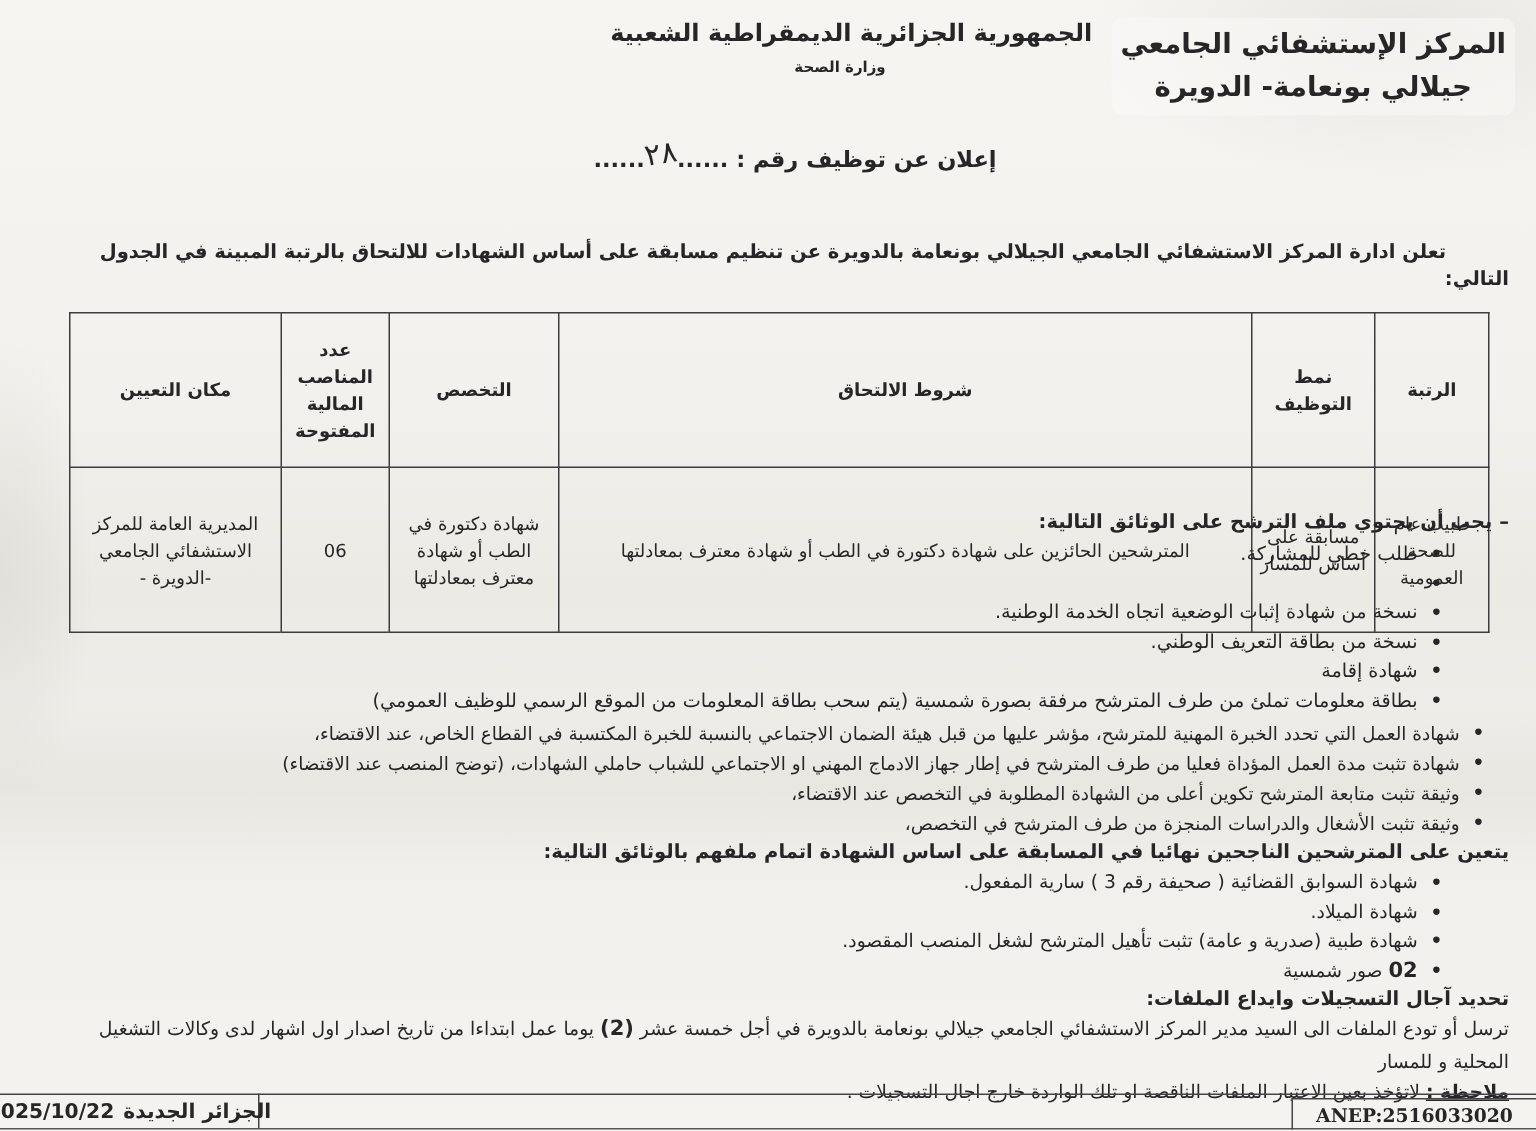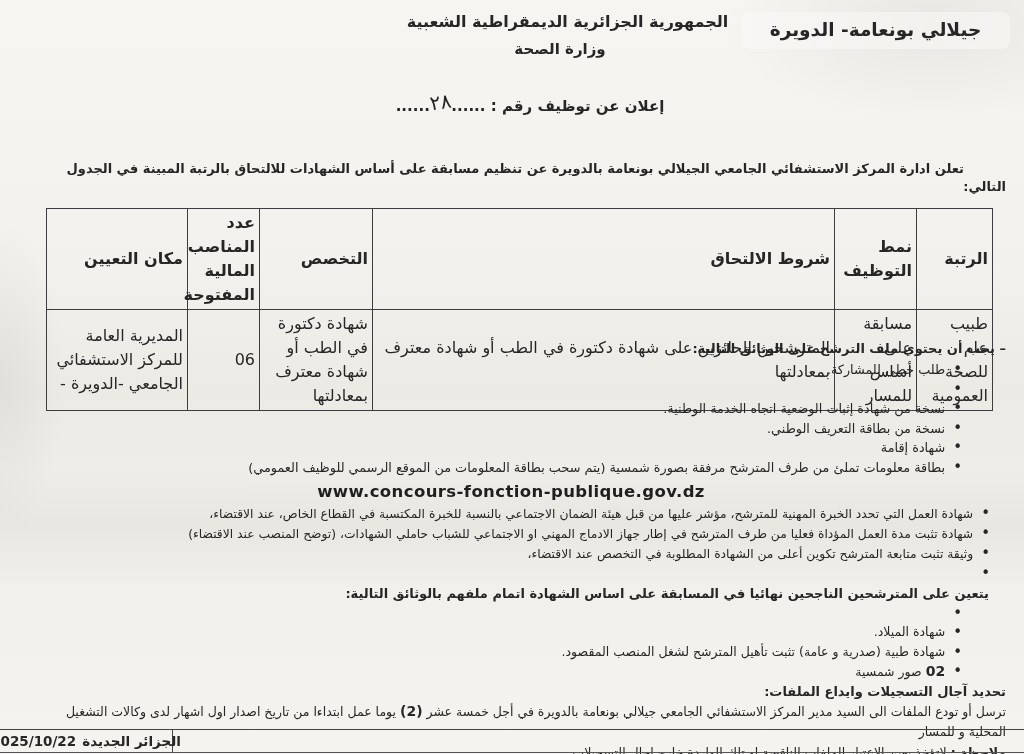--- a/index.html
+++ b/index.html
@@ -9,43 +9,43 @@
     color:#262626;
     background:linear-gradient(180deg,#f6f5f2 0%,#f2f1ed 35%,#ebeae5 52%,#f0efeb 70%,#f4f3ef 100%);
   }
   .page{position:relative;width:1024px;height:548px;direction:rtl;border-radius:27px;}
   .artifact{position:absolute;pointer-events:none;}
   .blotch1{top:0;right:0;width:300px;height:120px;background:radial-gradient(ellipse at 70% 20%,rgba(205,203,196,.35),rgba(205,203,196,0) 70%);}
   .blotch2{top:470px;left:0;width:1024px;height:120px;background:linear-gradient(180deg,rgba(210,208,200,0) 0%,rgba(210,208,200,.28) 45%,rgba(210,208,200,0) 100%);}
   .blotch3{top:230px;left:0;width:60px;height:300px;background:radial-gradient(ellipse at 0% 50%,rgba(200,198,190,.3),rgba(200,198,190,0) 75%);}
 
   .republic{position:absolute;top:12px;left:380px;width:375px;text-align:center;font-size:16px;font-weight:bold;}
-  .ministry{position:absolute;top:40px;left:380px;width:360px;text-align:center;font-size:15px;font-weight:bold;}
+  .ministry{position:absolute;top:40px;left:380px;width:360px;text-align:center;font-size:10px;font-weight:bold;}
   .org{position:absolute;top:12px;right:14px;width:265px;text-align:center;font-size:18.5px;font-weight:bold;line-height:1.55;background:rgba(250,249,246,.6);border-radius:8px;padding:4px 2px;}
   .announce{position:absolute;top:92px;left:395px;width:270px;text-align:center;font-size:15px;font-weight:bold;white-space:nowrap;}
   .hand-num{display:inline-block;font-size:20px;font-weight:500;transform:rotate(-9deg) translateY(-2px);letter-spacing:1px;}
 
   .intro{position:absolute;top:160px;right:18px;left:55px;font-size:13px;font-weight:bold;text-align:right;text-indent:42px;line-height:1.4;}
 
   table.jobs{position:absolute;top:208px;right:31px;width:946px;border-collapse:collapse;table-layout:fixed;direction:rtl;}
-  table.jobs th,table.jobs td{border:1.6px solid #3d3d3d;text-align:right;vertical-align:middle;padding:2px 4px;font-size:16px;line-height:1.5;}
+  table.jobs th,table.jobs td{border:1.6px solid #3d3d3d;text-align:center;vertical-align:middle;padding:15px 4px;font-size:12px;line-height:1.5;}
   table.jobs th{font-weight:bold;height:38px;}
   table.jobs td{height:79px;}
 
   .sections{position:absolute;top:341px;right:18px;left:16px;}
   .sec-head{font-size:13px;font-weight:bold;margin:0 0 4px 0;}
   .blist{margin:0 0 2px 0;}
   .li{display:flex;align-items:flex-start;line-height:19.5px;font-size:12.8px;}
   .li .dot{font-size:15px;line-height:19.5px;margin-left:8px;}
   .blist.indent1{padding-right:44px;}
   .blist.indent2{padding-right:16px;}
   .blist.indent2 .li{font-size:12.3px;line-height:20px;}
   .blist.tight .li{line-height:18px;font-size:12.5px;}
   .url{direction:ltr;text-align:center;font-size:16.5px;font-weight:bold;letter-spacing:.4px;margin:5px 0 3px 0;color:#1f1f1f;}
-  .bold-line{font-size:13px;font-weight:bold;margin:2px 17px 3px 0;}
+  .bold-line{font-size:13px;font-weight:bold;margin:2px 0 3px 0;}
   .num-strong{font-weight:bold;font-size:14px;}
   .para{font-size:12.5px;line-height:1.55;text-align:right;}
   .note{font-size:12.5px;margin-top:3px;}
   .note .note-label{font-weight:bold;text-decoration:underline;}
 
   .footer-rule{position:absolute;top:729px;left:0;width:1024px;border-top:1.6px solid #444;}
   .bottom-rule{position:absolute;top:752px;left:0;width:1024px;border-top:1.5px solid #555;}
   .paper-box{position:absolute;top:729px;left:0;width:172px;height:23px;border-left:none;border-right:1.6px solid #444;display:flex;align-items:center;justify-content:center;font-size:13.5px;font-weight:bold;direction:rtl;gap:6px;white-space:nowrap;}
   .anep-box{position:absolute;top:732px;right:0;width:162px;height:20px;border-right:none;border-left:1.6px solid #444;border-top:1.6px solid #444;display:flex;align-items:center;justify-content:center;font-size:12.5px;font-weight:bold;direction:ltr;font-family:"DejaVu Serif",serif;}
 </style>
@@ -55,20 +55,21 @@
 <div class="page">
 
   <div class="artifact blotch1"></div>
   <div class="artifact blotch2"></div>
   <div class="artifact blotch3"></div>
 
   <div class="republic">الجمهورية الجزائرية الديمقراطية الشعبية</div>
   <div class="ministry">وزارة الصحة</div>
 
   <div class="org">
+    <div>المركز الإستشفائي الجامعي</div>
     <div>جيلالي بونعامة- الدويرة</div>
   </div>
 
   <div class="announce">
     <span>إعلان عن توظيف رقم :</span>
     <span>......</span><span class="hand-num">٢٨</span><span>......</span>
   </div>
 
   <div class="intro">تعلن ادارة المركز الاستشفائي الجامعي الجيلالي بونعامة بالدويرة عن تنظيم مسابقة على أساس الشهادات للالتحاق بالرتبة المبينة في الجدول التالي:</div>
 
@@ -124,45 +125,46 @@
       <div class="li">
           <span class="dot">•</span>
           <span>شهادة إقامة</span>
         </div>
       <div class="li">
           <span class="dot">•</span>
           <span>بطاقة معلومات تملئ من طرف المترشح مرفقة بصورة شمسية (يتم سحب بطاقة المعلومات من الموقع الرسمي للوظيف العمومي)</span>
         </div>
     </div>
 
-    <div class="url">www.concours-fonction-publique.gov.dz</div>
 
     <div class="blist indent2">
       <div class="li">
           <span class="dot">•</span>
           <span>شهادة العمل التي تحدد الخبرة المهنية للمترشح، مؤشر عليها من قبل هيئة الضمان الاجتماعي بالنسبة للخبرة المكتسبة في القطاع الخاص، عند الاقتضاء،</span>
         </div>
       <div class="li">
           <span class="dot">•</span>
           <span>شهادة تثبت مدة العمل المؤداة فعليا من طرف المترشح في إطار جهاز الادماج المهني او الاجتماعي للشباب حاملي الشهادات، (توضح المنصب عند الاقتضاء)</span>
         </div>
       <div class="li">
           <span class="dot">•</span>
           <span>وثيقة تثبت متابعة المترشح تكوين أعلى من الشهادة المطلوبة في التخصص عند الاقتضاء،</span>
         </div>
       <div class="li">
           <span class="dot">•</span>
+          <span>وثيقة تثبت الأشغال والدراسات المنجزة من طرف المترشح في التخصص،</span>
         </div>
     </div>
 
     <div class="bold-line">يتعين على المترشحين الناجحين نهائيا في المسابقة على اساس الشهادة اتمام ملفهم بالوثائق التالية:</div>
 
     <div class="blist indent1 tight">
       <div class="li">
           <span class="dot">•</span>
+          <span>شهادة السوابق القضائية ( صحيفة رقم 3 ) سارية المفعول.</span>
         </div>
       <div class="li">
           <span class="dot">•</span>
           <span>شهادة الميلاد.</span>
         </div>
       <div class="li">
           <span class="dot">•</span>
           <span>شهادة طبية (صدرية و عامة) تثبت تأهيل المترشح لشغل المنصب المقصود.</span>
         </div>
       <div class="li">
@@ -186,14 +188,15 @@
   </div>
 
   <div class="footer-rule"></div>
   <div class="bottom-rule"></div>
 
   <div class="paper-box">
     <span>الجزائر الجديدة</span>
     <span dir="ltr">2025/10/22</span>
   </div>
 
+  <div class="anep-box">ANEP:2516033020</div>
 
 </div>
 
 </body></html>

